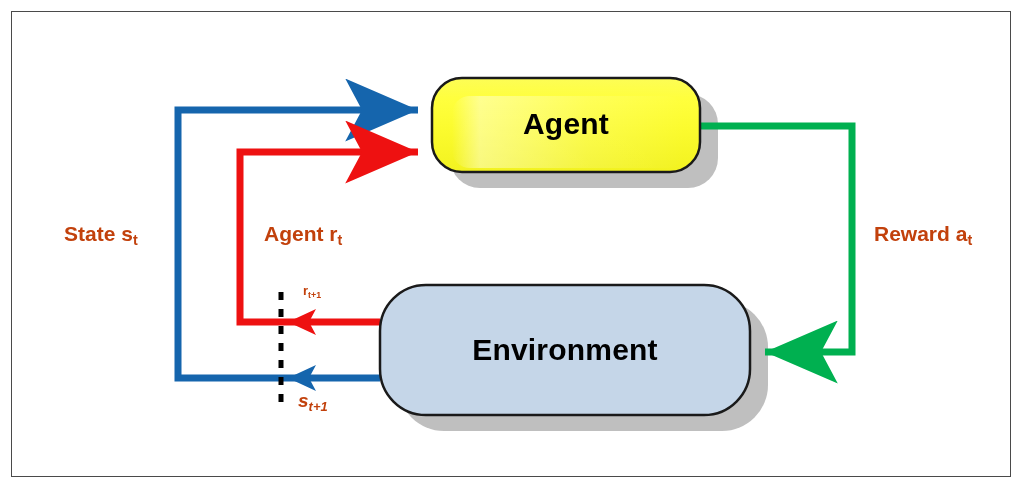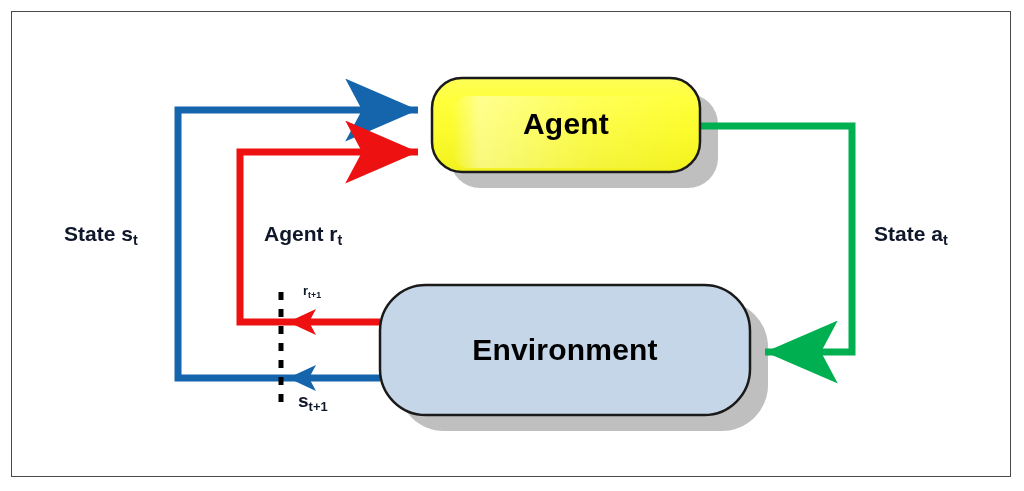--- a/index.html
+++ b/index.html
@@ -59,36 +59,36 @@
     width: 370px;
     height: 130px;
     display: flex;
     align-items: center;
     justify-content: center;
     font-size: 30px;
   }
   .edge-label {
     position: absolute;
     font-weight: bold;
-    color: #0f172a;
+    color: #c2410c;
     white-space: nowrap;
     font-size: 21px;
   }
   .edge-label sub {
     font-size: 0.68em;
     font-weight: bold;
     vertical-align: baseline;
     position: relative;
     top: 0.30em;
   }
   #label-state   { left: 64px;  top: 222px; }
   #label-reward  { left: 264px; top: 222px; }
   #label-action  { left: 874px; top: 222px; }
   #label-r-next  { left: 303px; top: 283px; font-size: 13px; }
-  #label-s-next  { left: 298px; top: 390px; font-size: 19px; }
+  #label-s-next  { left: 298px; top: 390px; font-size: 19px; font-style: italic; }
 </style>
 </head>
 <body>
 
 <div id="canvas">
 
   <div id="frame"></div>
 
   <svg id="diagram-svg" viewBox="0 0 1024 491" xmlns="http://www.w3.org/2000/svg">
     <defs>
@@ -142,21 +142,21 @@
 
   <div class="edge-label" id="label-state">
     <span>State s</span><sub>t</sub>
   </div>
 
   <div class="edge-label" id="label-reward">
     <span>Agent r</span><sub>t</sub>
   </div>
 
   <div class="edge-label" id="label-action">
-    <span>State a</span><sub>t</sub>
+    <span>Reward a</span><sub>t</sub>
   </div>
 
   <div class="edge-label" id="label-r-next">
     <span>r</span><sub>t+1</sub>
   </div>
 
   <div class="edge-label" id="label-s-next">
     <span>s</span><sub>t+1</sub>
   </div>
 

